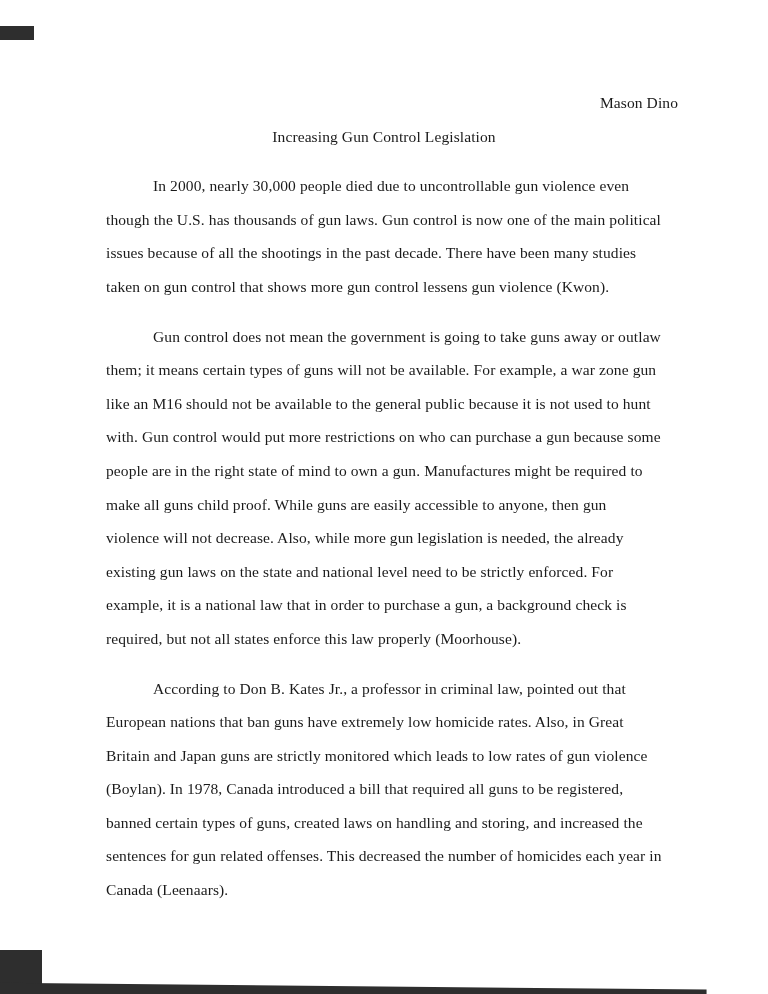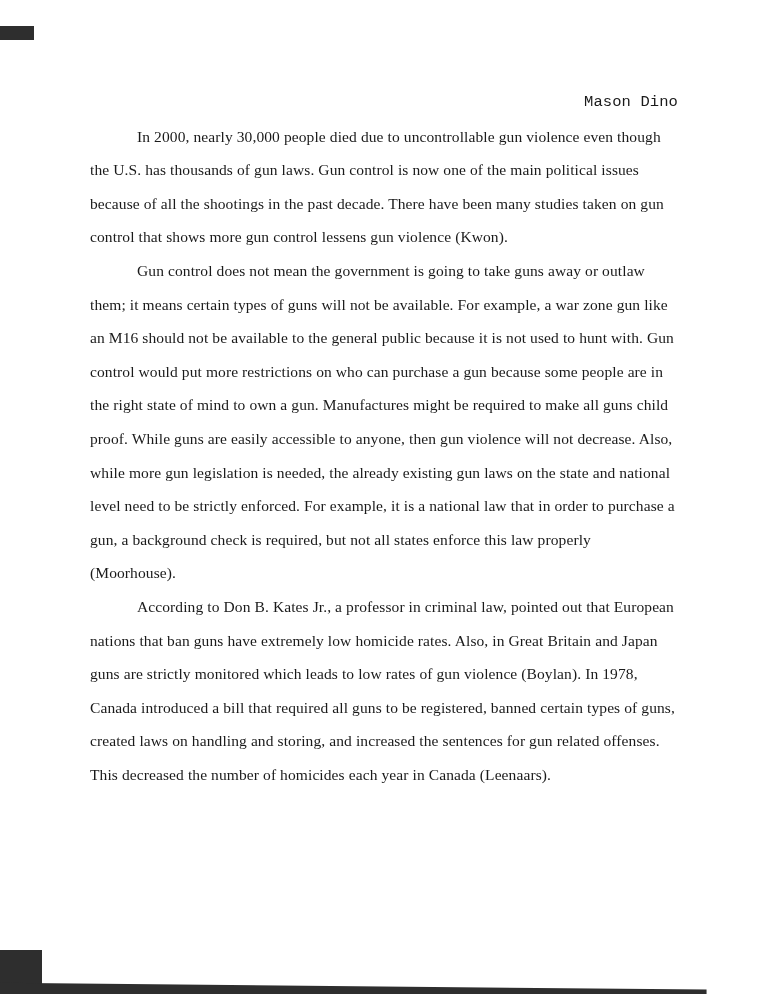--- a/index.html
+++ b/index.html
@@ -26,28 +26,27 @@
     padding: 86px 90px 0 90px;
   }
   .doc-text {
     font-size: 15.5px;
     line-height: 33.6px;
     letter-spacing: 0.1px;
   }
   .header-line {
     text-align: right;
     margin: 0;
-    font-family: Liberation Mono, monospace;
   }
   .title-line {
     text-align: center;
     margin: 0;
   }
   .essay p {
-    margin: 0;
+    margin: 16px;
     text-indent: 47px;
     text-align: left;
   }
   
   .artifact {
     position: absolute;
     background: #2e2e2e;
   }
   .artifact-top-left {
     left: 0;
@@ -68,20 +67,21 @@
     height: 14px;
     clip-path: polygon(0% 20%, 92% 68%, 92% 100%, 0% 100%);
   }
 </style>
 </head>
 <body>
 
 <div class="page">
   <div class="doc-text">
     <p class="header-line">Mason Dino</p>
+    <p class="title-line">Increasing Gun Control Legislation</p>
     <div class="essay">
       <p>In 2000, nearly 30,000 people died due to uncontrollable gun violence even though the U.S. has thousands of gun laws. Gun control is now one of the main political issues because of all the shootings in the past decade. There have been many studies taken on gun control that shows more gun control lessens gun violence (Kwon).</p>
       <p>Gun control does not mean the government is going to take guns away or outlaw them; it means certain types of guns will not be available. For example, a war zone gun like an M16 should not be available to the general public because it is not used to hunt with. Gun control would put more restrictions on who can purchase a gun because some people are in the right state of mind to own a gun. Manufactures might be required to make all guns child proof. While guns are easily accessible to anyone, then gun violence will not decrease. Also, while more gun legislation is needed, the already existing gun laws on the state and national level need to be strictly enforced. For example, it is a national law that in order to purchase a gun, a background check is required, but not all states enforce this law properly (Moorhouse).</p>
       <p>According to Don B. Kates Jr., a professor in criminal law, pointed out that European nations that ban guns have extremely low homicide rates. Also, in Great Britain and Japan guns are strictly monitored which leads to low rates of gun violence (Boylan). In 1978, Canada introduced a bill that required all guns to be registered, banned certain types of guns, created laws on handling and storing, and increased the sentences for gun related offenses. This decreased the number of homicides each year in Canada (Leenaars).</p>
     </div>
   </div>
 </div>
 
 <div class="artifact artifact-top-left"></div>
 <div class="artifact artifact-bottom-left"></div>

